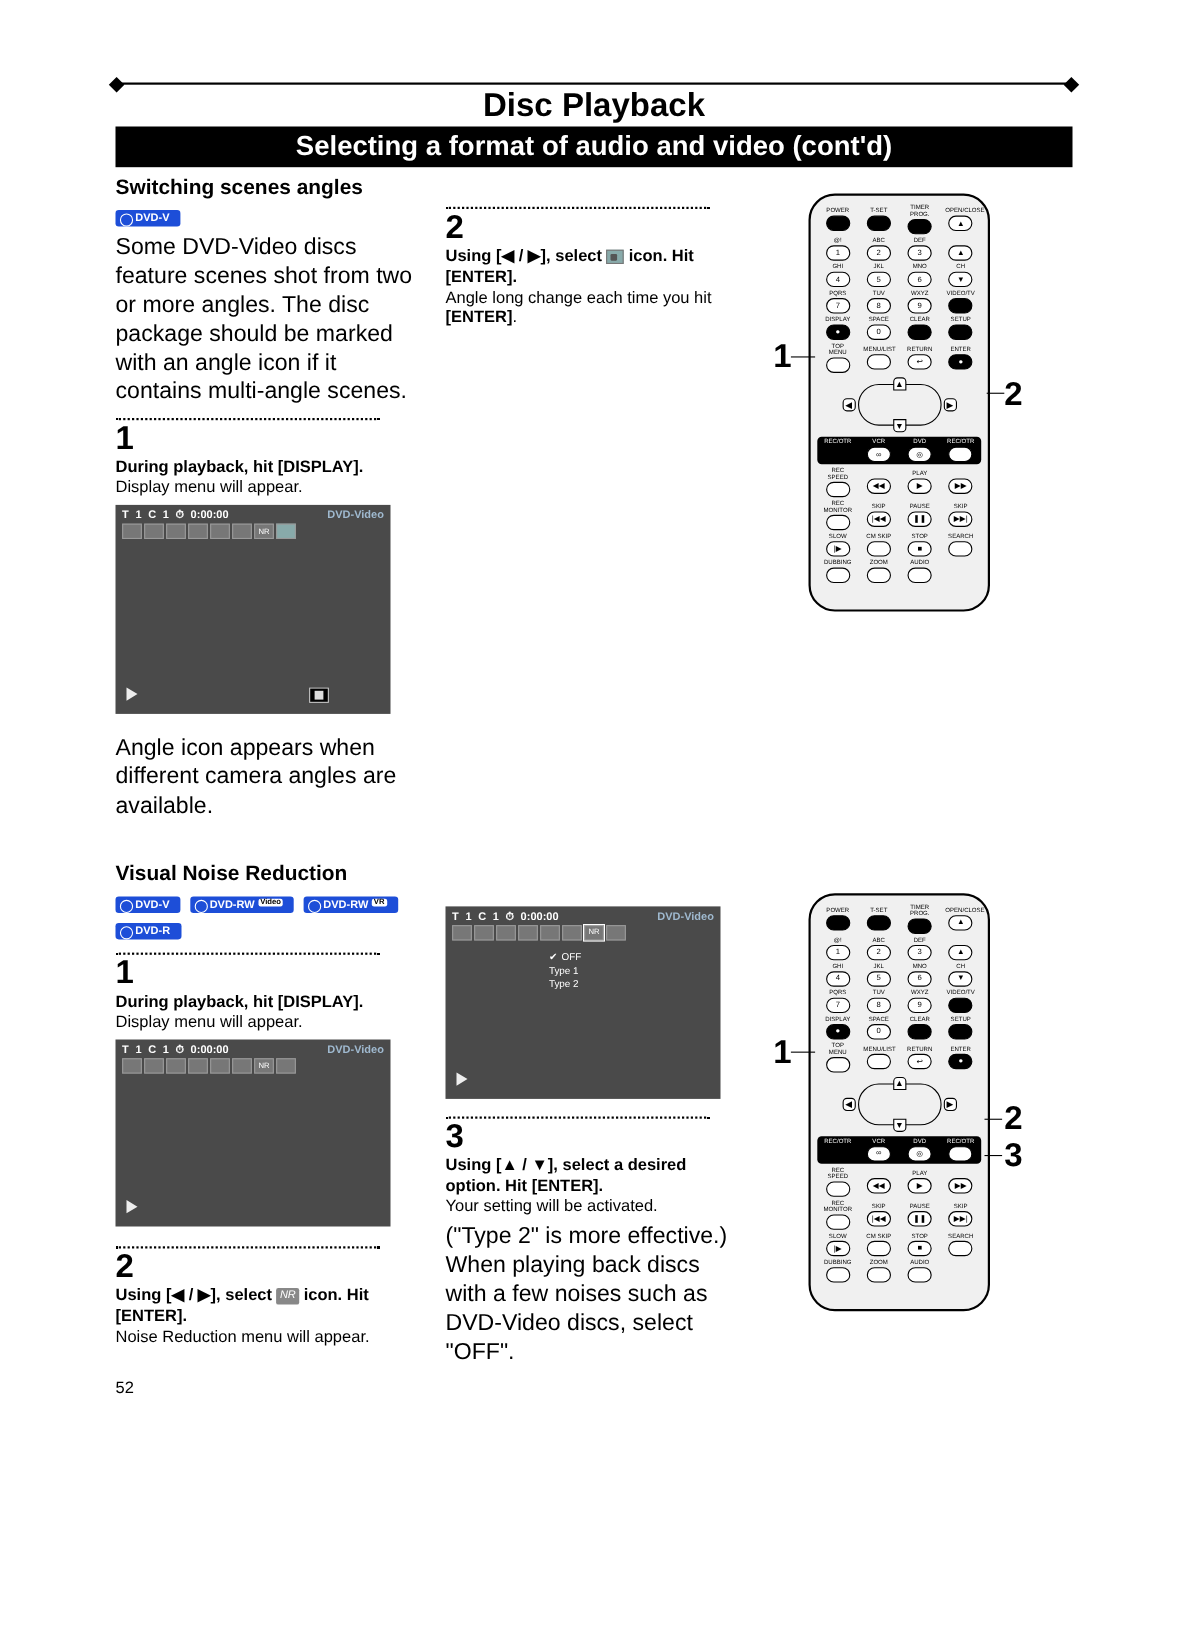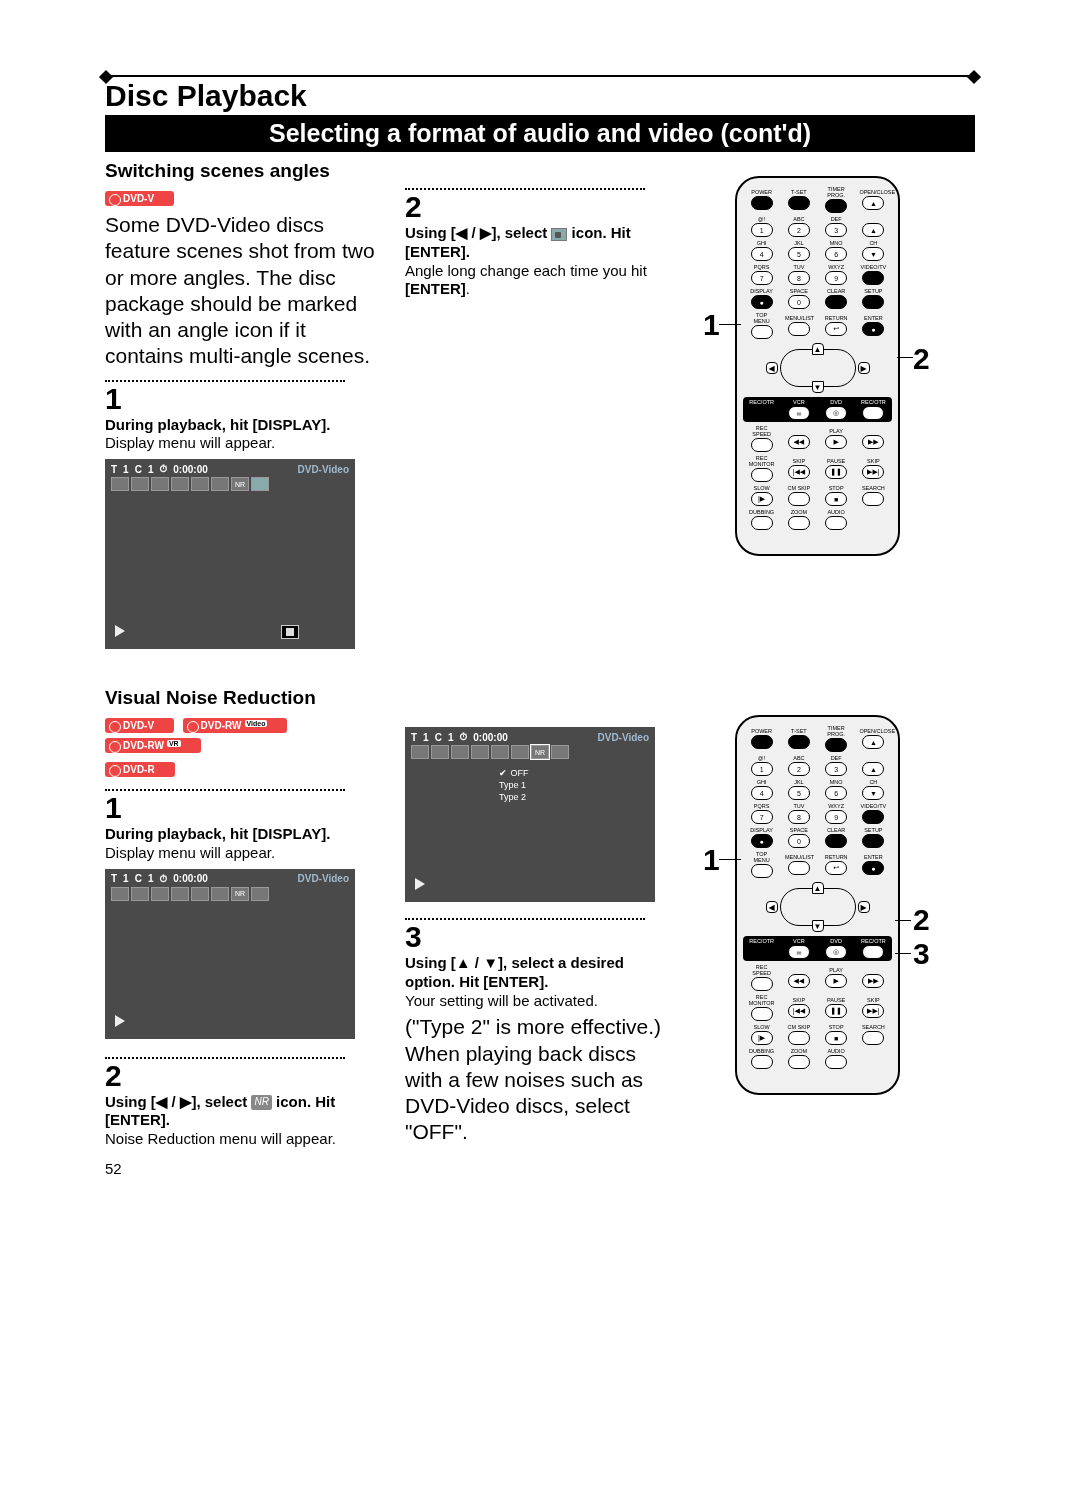--- a/index.html
+++ b/index.html
@@ -9,20 +9,21 @@
     color: #000;
     width: 1080px;
     height: 1487px;
     position: relative;
     padding: 75px 105px 40px 105px;
   }
   .page { position: relative; }
   .title-row {
     border-top: 2px solid #000;
     border-bottom: none;
+    text-align: center;
     position: relative;
     padding: 2px 0 0 0;
   }
   .title-row h1 {
     font-size: 30px;
     font-weight: bold;
   }
   .title-row::before,
   .title-row::after {
     content: "";
@@ -51,25 +52,25 @@
   }
   .cols {
     display: flex;
     gap: 20px;
   }
   .col-left { width: 280px; }
   .col-mid  { width: 270px; }
   .col-right { flex: 1; position: relative; }
   .disc-badge {
     display: inline-block;
-    background: #ef4444;
+    background: #1d4ed8;
     color: #fff;
     font-size: 10px;
     font-weight: bold;
-    padding: 2px 20px 2px 18px;
+    padding: 2px 10px 2px 18px;
     border-radius: 3px;
     position: relative;
     margin: 2px 4px 2px 0;
   }
   .disc-badge::before {
     content: "";
     position: absolute;
     left: 4px; top: 3px;
     width: 10px; height: 10px;
     border: 1px solid #fff;
@@ -315,20 +316,21 @@
             <span></span>
             <span></span>
             <span></span>
             <span></span>
             <span class="nr"></span>
             <span class="cam"></span>
         </div>
         <div class="play-tri"></div>
         <div class="angle-icon"></div>
       </div>
+      <div class="body-text" style="margin-top:18px;">Angle icon appears when different camera angles are available.</div>
     </div>
 
     <div class="col-mid">
       <div class="dots" style="margin-top:0;"></div>
       <div class="big-num">2</div>
       <div class="instr">
         <b><span>Using [</span><span>◀ / ▶</span><span>], select </span></b><span class="cam-icon-inline"></span><b><span> icon. Hit [ENTER].</span></b><br>
         <span>Angle long change each time you hit </span><b>[ENTER]</b><span>.</span>
       </div>
     </div>

